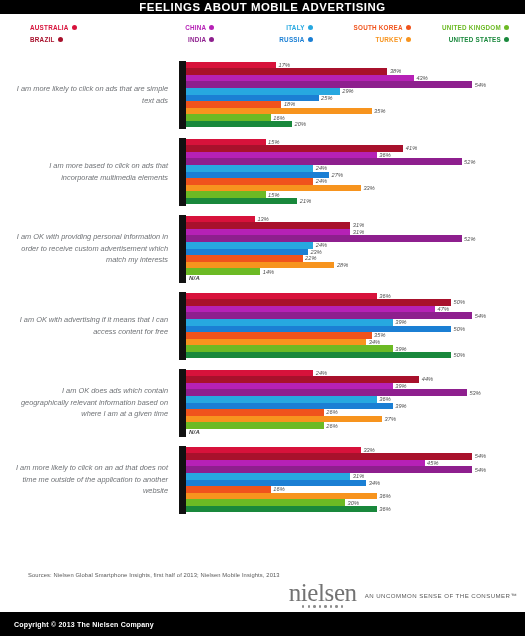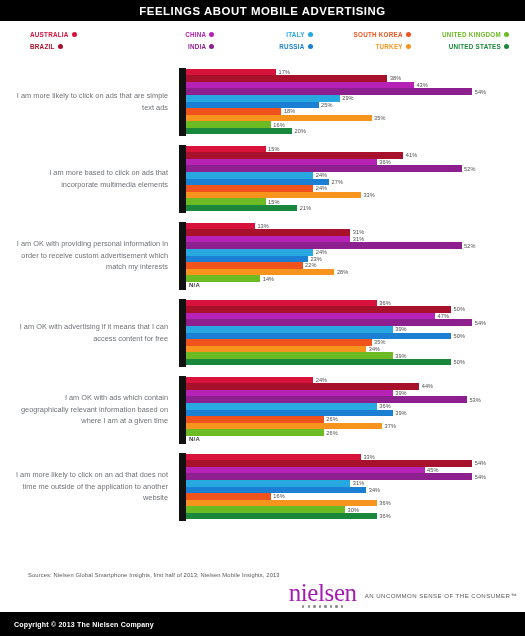--- a/index.html
+++ b/index.html
@@ -12,21 +12,21 @@
   .page {
     position: relative;
     width: 525px; height: 636px;
     background: #ffffff;
     display: flex;
     flex-direction: column;
   }
 
   
   .header-bar {
-    height: 21px;
+    height: 14px;
     background: #000000;
     display: flex;
     align-items: center;
     justify-content: center;
     flex: 0 0 auto;
   }
   .header-title {
     color: #ffffff;
     font-size: 11.4px;
     font-weight: bold;
@@ -68,20 +68,21 @@
     display: inline-block;
     flex: 0 0 auto;
   }
 
   
   .chart-body {
     flex: 1 1 auto;
     padding: 2px 0 0 0;
     display: flex;
     flex-direction: column;
+    font-style: italic;
   }
   .qgroup {
     display: flex;
     align-items: center;
     height: 77px;
     padding-left: 16px;
     padding-right: 4px;
   }
   .qgroup .qlabel {
     width: 163px;
@@ -142,21 +143,21 @@
     height: 34px;
     display: flex;
     align-items: center;
     justify-content: flex-end;
     padding-right: 8px;
     gap: 8px;
   }
   .nielsen-wordmark {
     font-family: "Liberation Serif", serif;
     font-size: 25px;
-    color: #a21caf;
+    color: #737373;
     letter-spacing: -0.4px;
     line-height: 22px;
     position: relative;
   }
   .nielsen-dots {
     display: flex;
     gap: 3.2px;
     justify-content: center;
     margin-top: 1px;
   }
@@ -426,21 +427,21 @@
             <div class="bar" style="background: rgb(108, 186, 36); width: 206.7px;"></div>
             <div class="bar-val">39%</div>
           </div>
           <div class="bar-row">
             <div class="bar" style="background: rgb(25, 136, 60); width: 265px;"></div>
             <div class="bar-val">50%</div>
           </div>
         </div>
       </div>
       <div class="qgroup">
-        <div class="qlabel">I am OK with ads which contain geographically relevant information based on where I am at a given time</div>
+        <div class="qlabel">I am OK does ads which contain geographically relevant information based on where I am at a given time</div>
         <div class="plot">
           <div class="bar-row">
             <div class="bar" style="background: rgb(215, 18, 59); width: 127.2px;"></div>
             <div class="bar-val">24%</div>
           </div>
           <div class="bar-row">
             <div class="bar" style="background: rgb(168, 17, 44); width: 233.2px;"></div>
             <div class="bar-val">44%</div>
           </div>
           <div class="bar-row">

